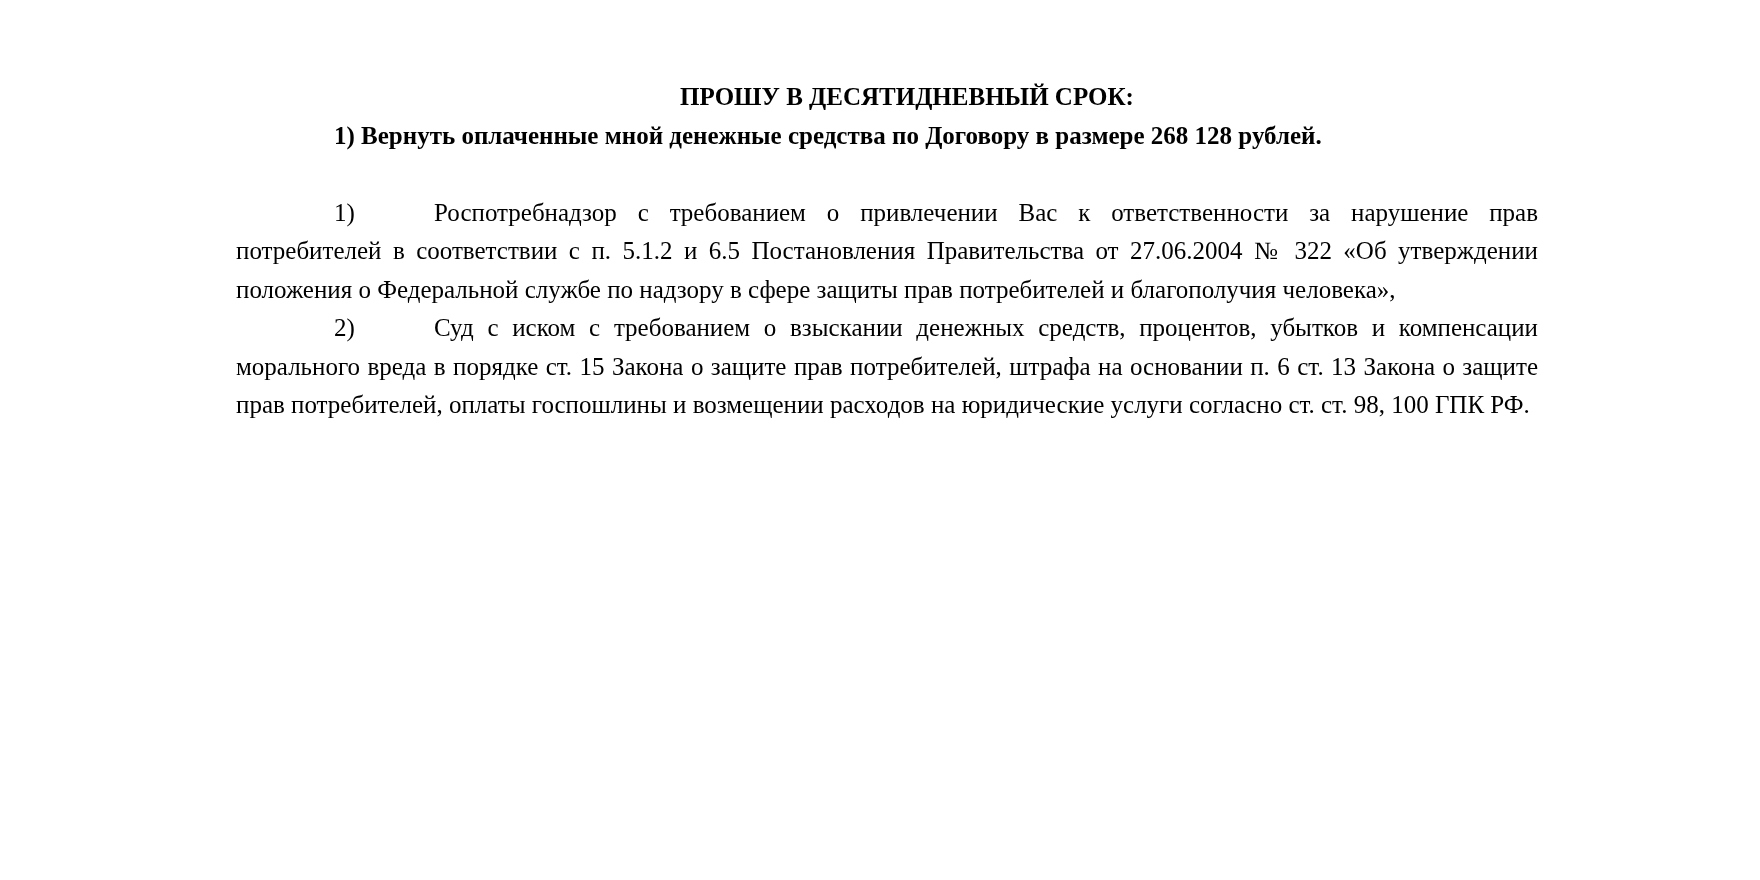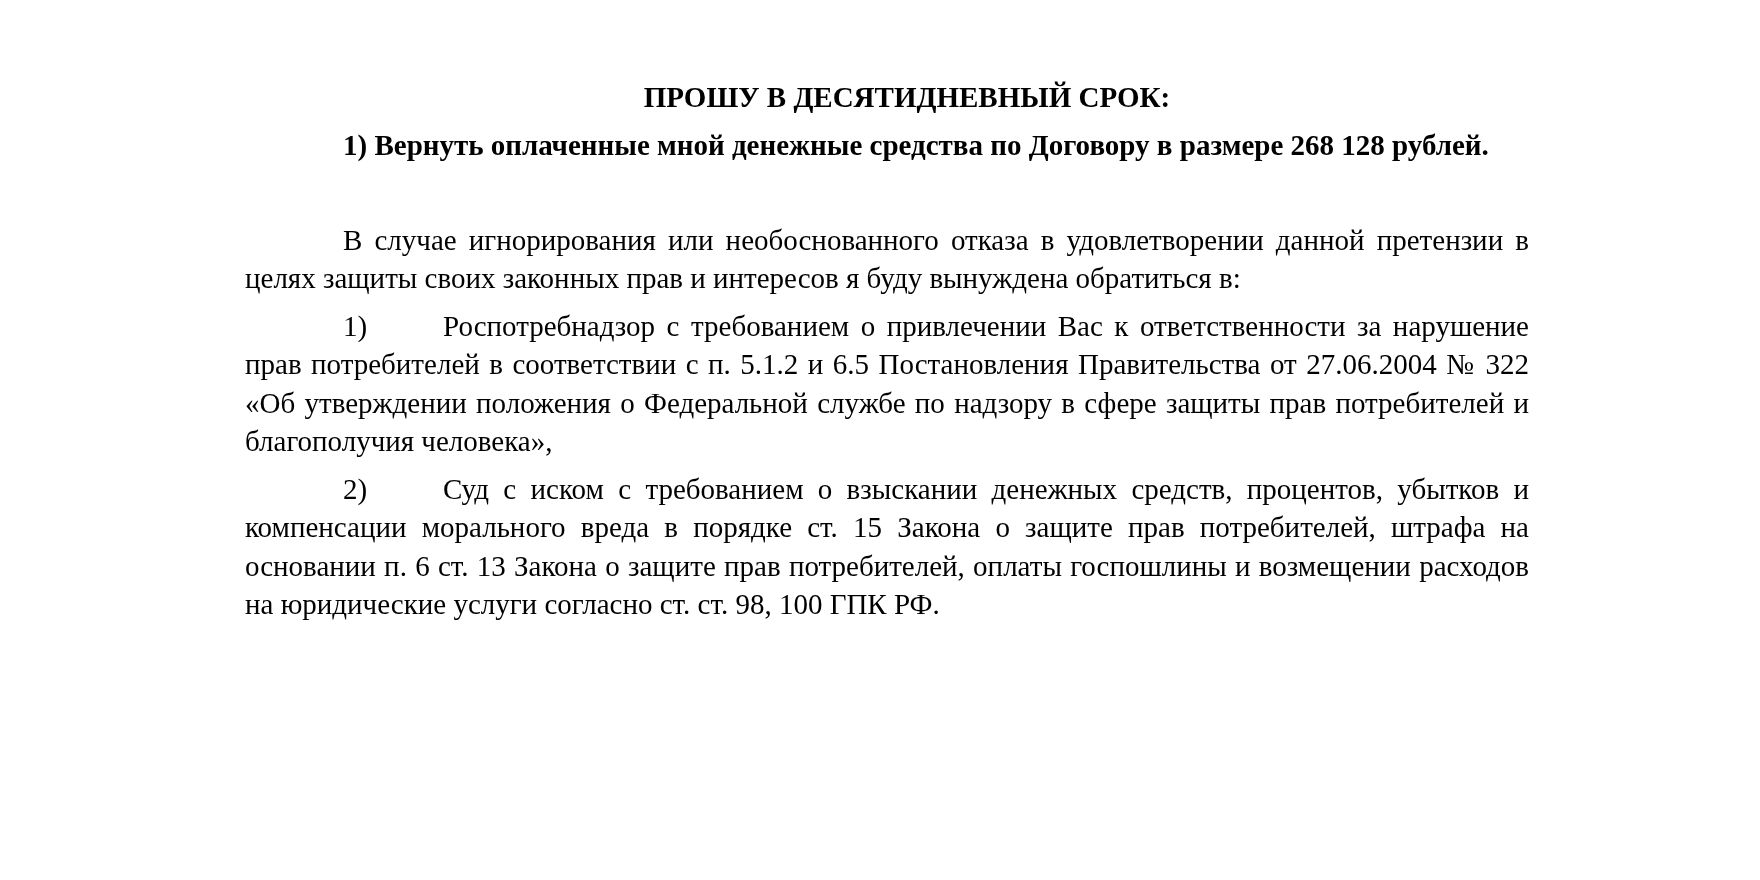--- a/index.html
+++ b/index.html
@@ -1,38 +1,37 @@
 <!DOCTYPE html>
 <html><head>
   <meta charset="utf-8">
   <style>
     html, body { margin: 0; padding: 0; background: #ffffff; }
     body { width: 1760px; height: 880px; overflow: hidden; }
     .page {
       position: absolute; left: 236px; top: 78px; width: 1302px;
       font-family: "Liberation Serif", "DejaVu Serif", serif;
-      font-size: 29px; line-height: 38.5px; color: #000;
+      font-size: 25px; line-height: 38.5px; color: #000;
     }
     .title { text-align: center; font-weight: bold; margin: 0; padding-left: 40px; }
-    .p { margin: 9px; text-align: justify; text-align-last: left; }
+    .p { margin: 0; text-align: justify; text-align-last: left; }
     .indent { text-indent: 98px; }
     .bold { font-weight: bold; }
     .normal { font-weight: normal; }
     .gap { height: 38.5px; }
     .num { display: inline-block; width: 100px; text-indent: 0; }
   </style>
 </head>
 <body>
 
 <div class="page">
   <p class="title">ПРОШУ В ДЕСЯТИДНЕВНЫЙ СРОК:</p>
 
   <p class="p indent bold"><span>1)</span> <span>Вернуть оплаченные мной денежные средства по Договору в размере 268 128 рублей.</span></p>
 
 
   <div class="gap"></div>
 
-  <p class="p indent">В случае игнорирования или необоснованного отказа в удовлетворении данной претензии в целях защиты своих законных прав и интересов я буду вынуждена обратиться в:</p>
 
   <p class="p indent"><span class="num">1)</span><span>Роспотребнадзор с требованием о привлечении Вас к ответственности за нарушение прав потребителей в соответствии с п. 5.1.2 и 6.5 Постановления Правительства от 27.06.2004 № 322 «Об утверждении положения о Федеральной службе по надзору в сфере защиты прав потребителей и благополучия человека»,</span></p>
 
   <p class="p indent"><span class="num">2)</span><span>Суд с иском с требованием о взыскании денежных средств, процентов, убытков и компенсации морального вреда в порядке ст. 15 Закона о защите прав потребителей, штрафа на основании п. 6 ст. 13 Закона о защите прав потребителей, оплаты госпошлины и возмещении расходов на юридические услуги согласно ст. ст. 98, 100 ГПК РФ.</span></p>
 </div>
 
 </body></html>

